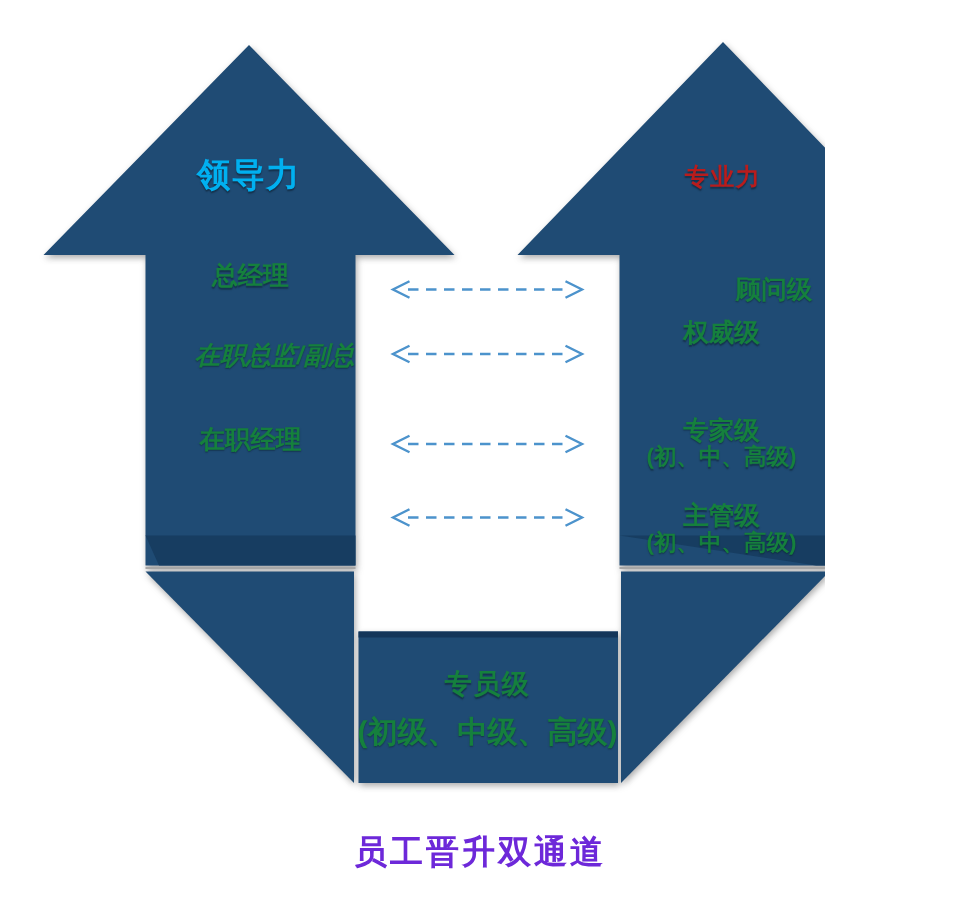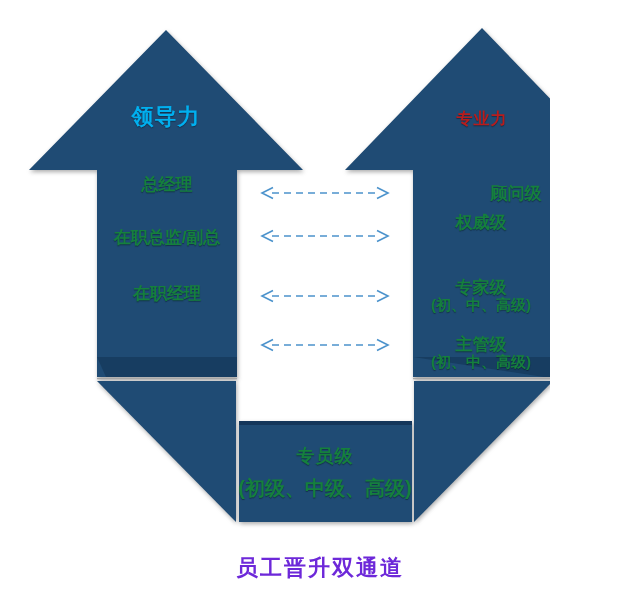--- a/index.html
+++ b/index.html
@@ -79,21 +79,21 @@
       <g>
         <line x1="272" y1="345" x2="378" y2="345" stroke-dasharray="7,5"></line>
         <polyline points="273,339.5 262,345 273,350.5"></polyline>
         <polyline points="377,339.5 388,345 377,350.5"></polyline>
       </g>
     </g>
   </svg>
 
   <div class="txt hdr-left" style="left:166px;top:117px;">领导力</div>
   <div class="txt lvl" style="left:167px;top:184px;">总经理</div>
-  <div class="txt lvl" style="left:167px;top:237px;">在职总监/副总</div>
+  <div class="txt lvl" style="left:183px;top:237px;font-style:italic;">在职总监/副总</div>
   <div class="txt lvl" style="left:167px;top:293px;">在职经理</div>
 
   <div class="txt hdr-right" style="left:482px;top:119px;">专业力</div>
   <div class="txt lvl" style="left:493px;top:193px;margin-left:23px;">顾问级</div>
   <div class="txt lvl" style="left:481px;top:222px;">权威级</div>
   <div class="txt lvl" style="left:481px;top:287px;">专家级</div>
   <div class="txt sub" style="left:481px;top:305px;">(初、中、高级)</div>
   <div class="txt lvl" style="left:481px;top:344px;">主管级</div>
   <div class="txt sub" style="left:481px;top:362px;">(初、中、高级)</div>
 

